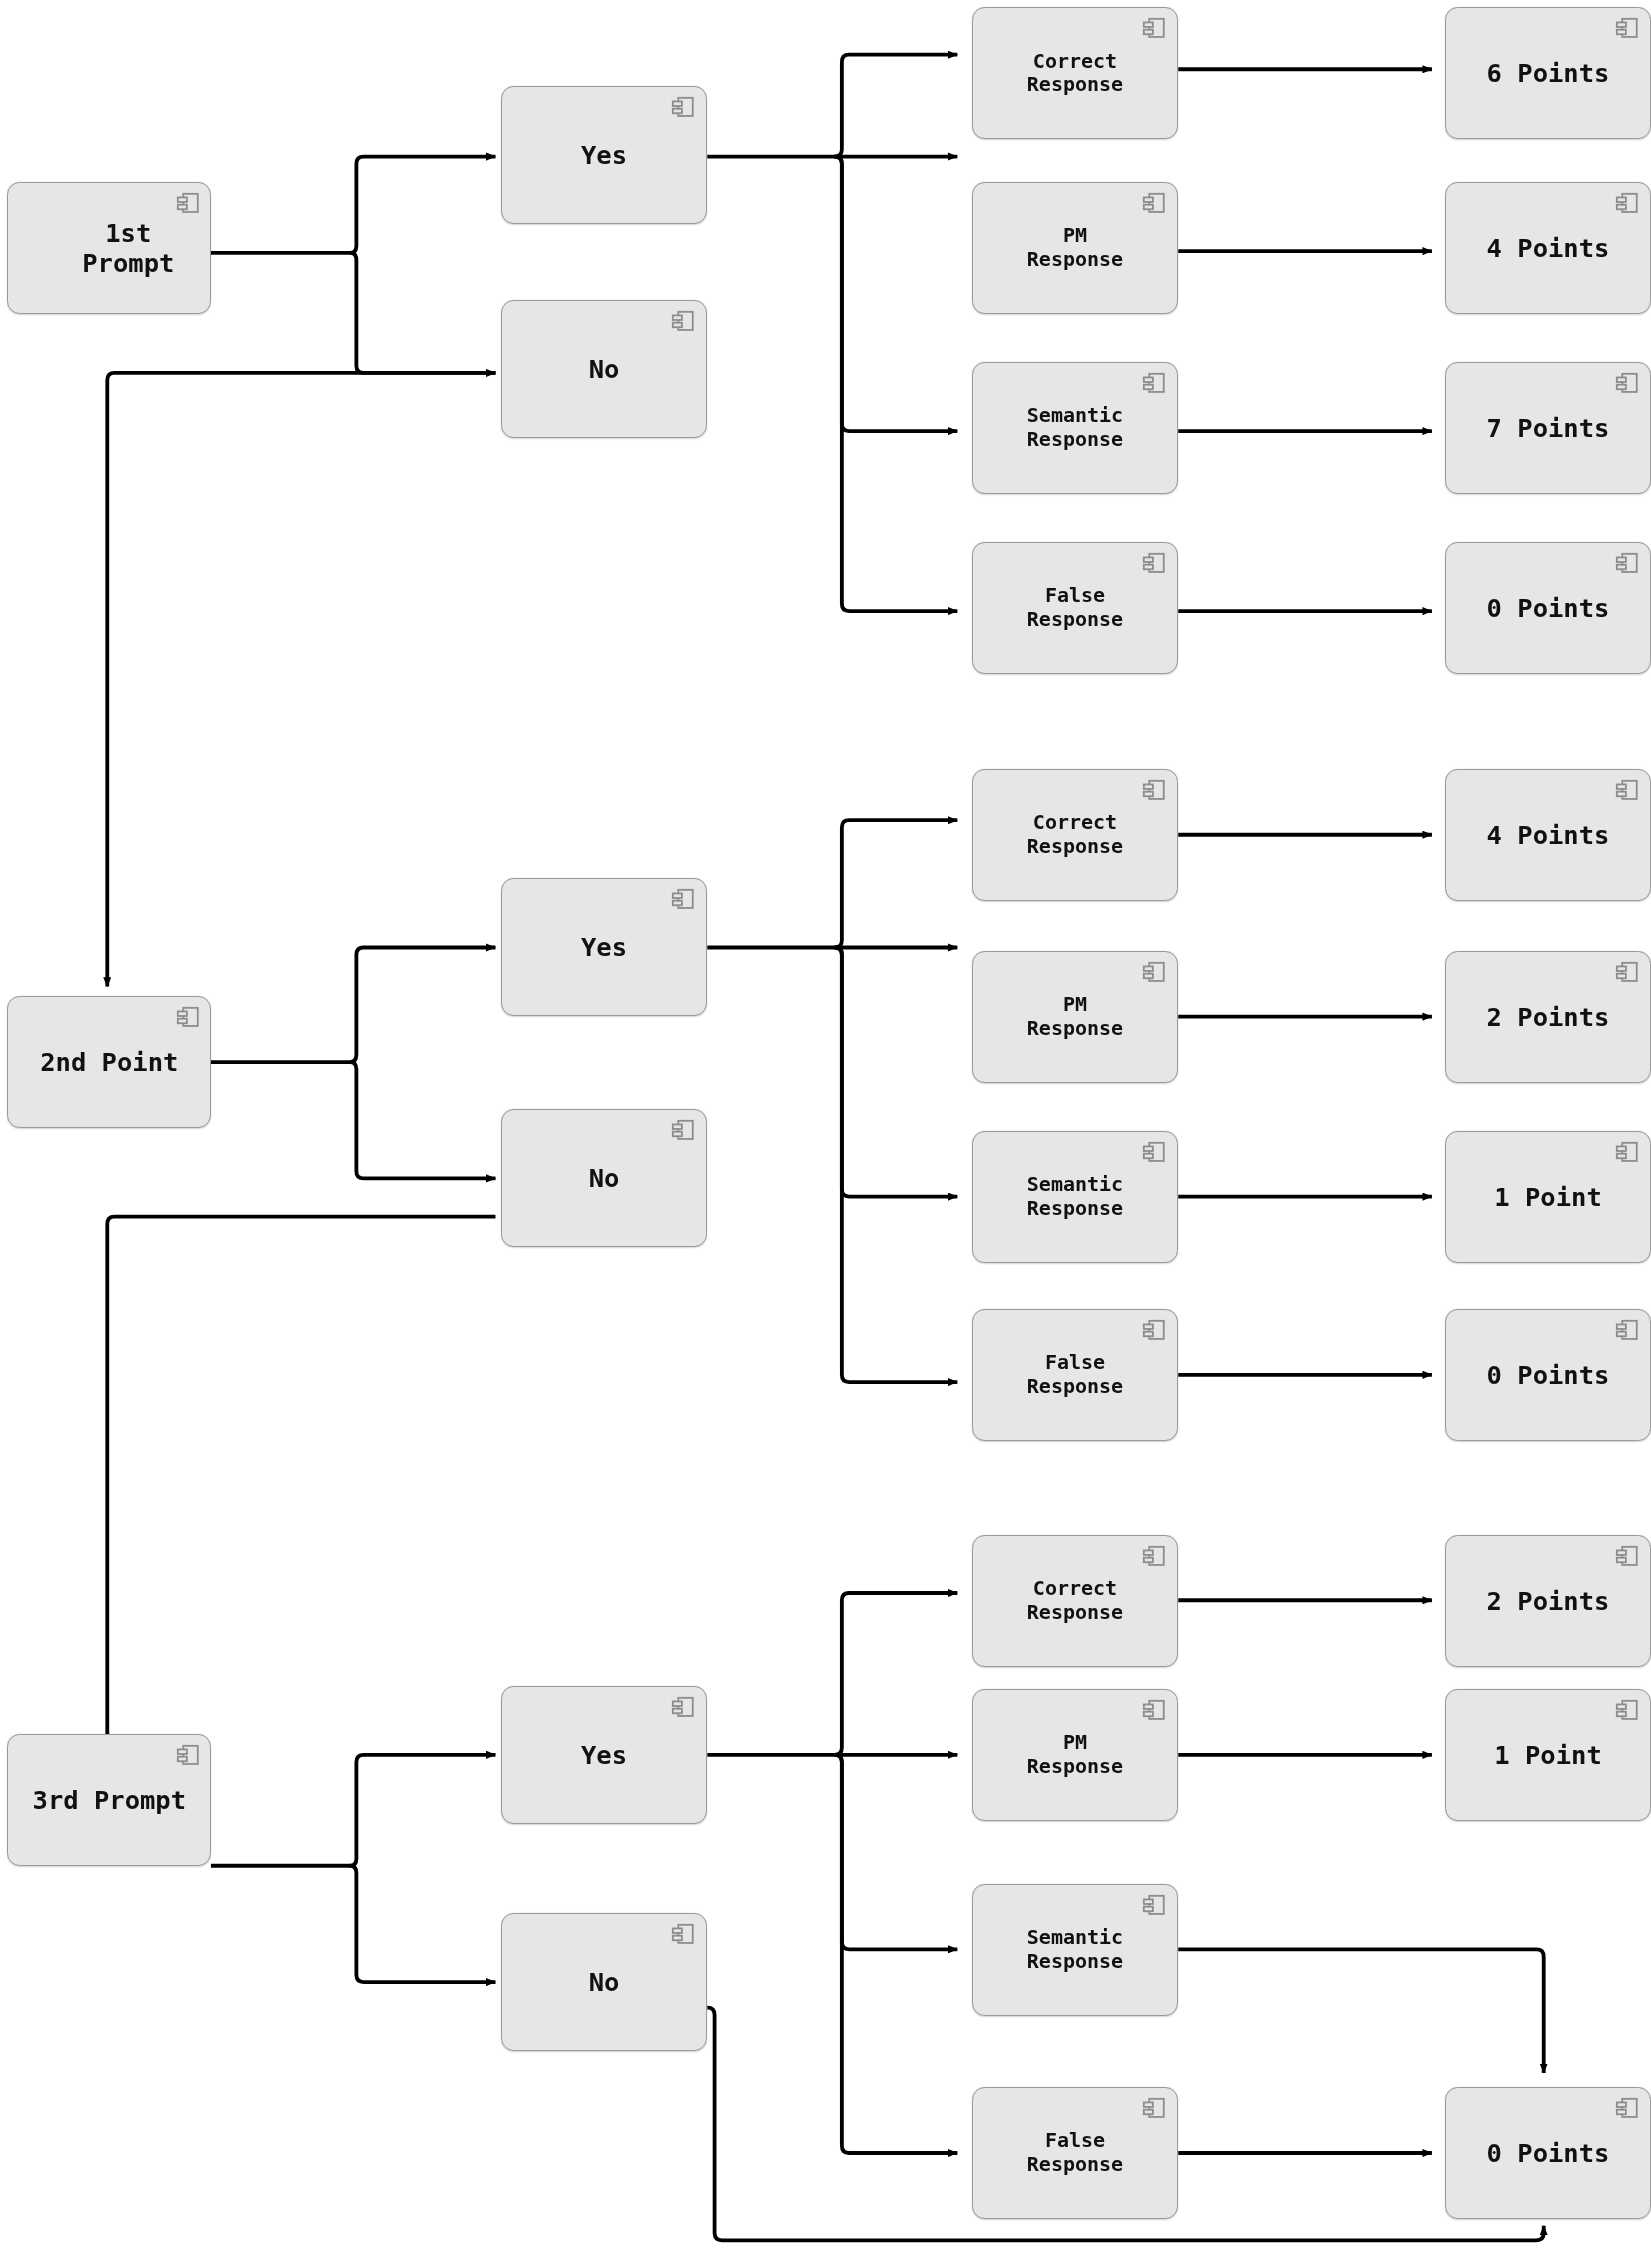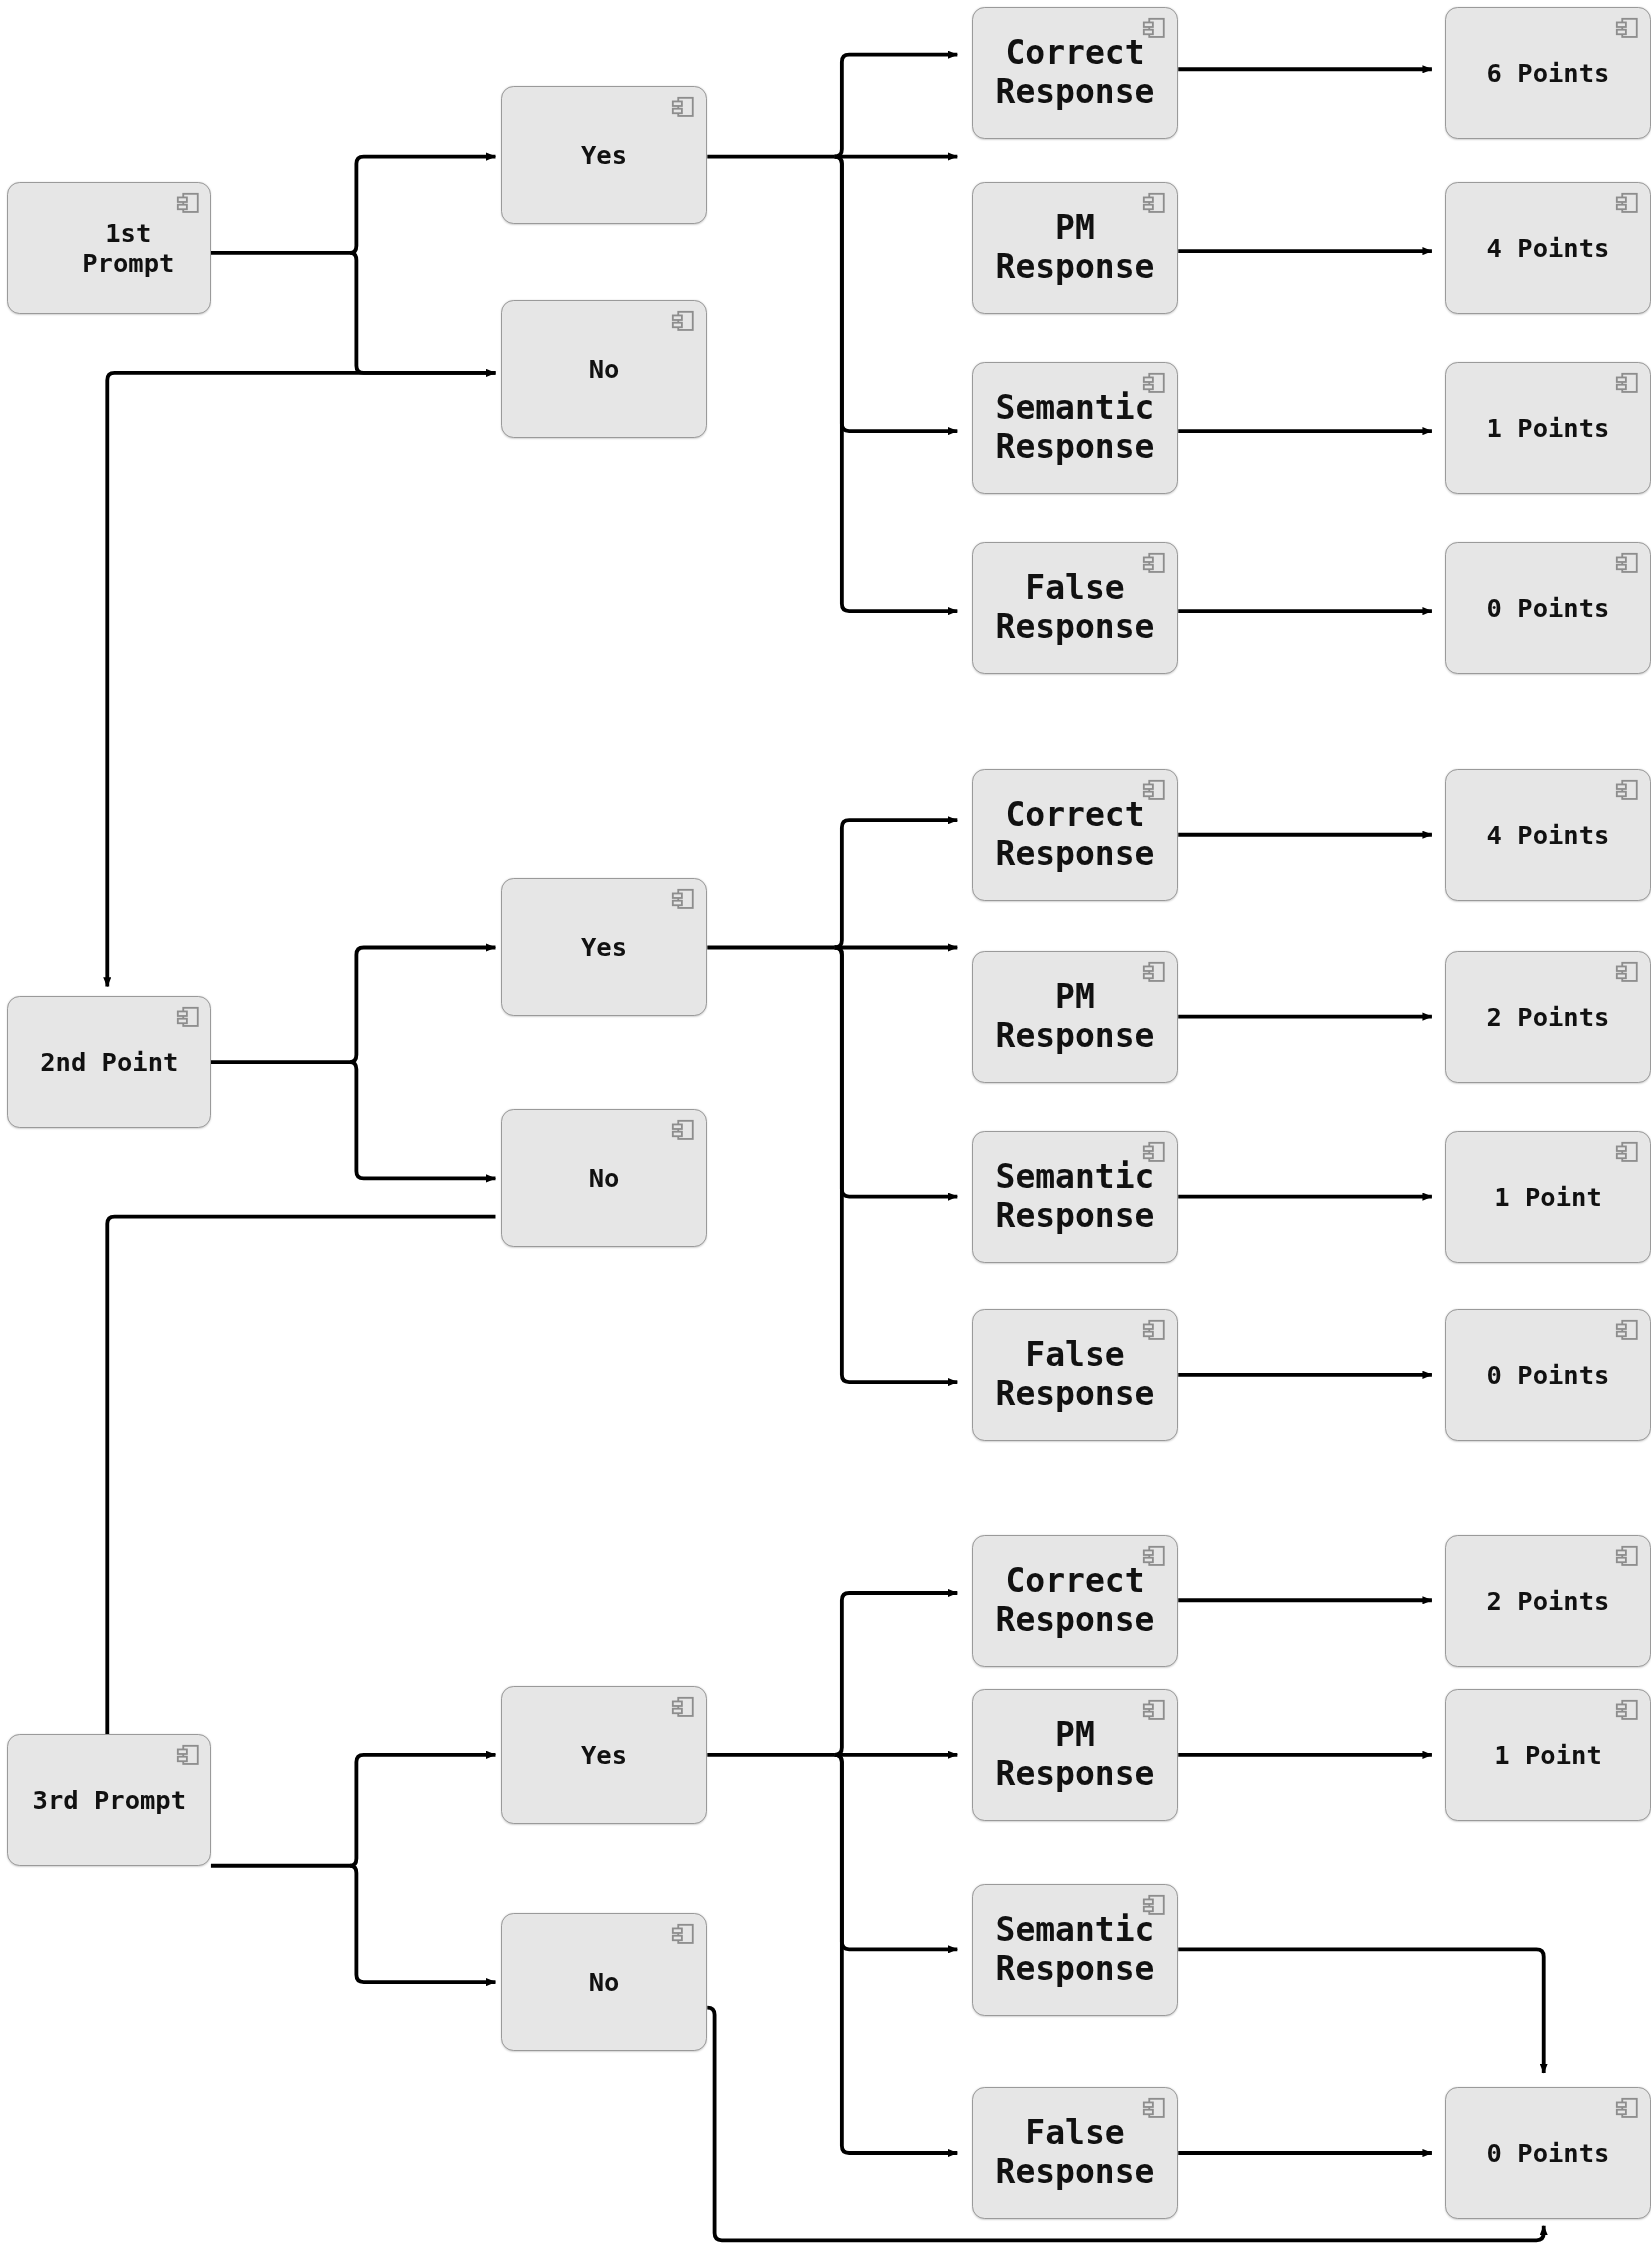--- a/index.html
+++ b/index.html
@@ -30,21 +30,21 @@
     border: 1.8px solid #9a9a9a;
     border-radius: 12.7px;
     display: flex;
     align-items: center;
     justify-content: center;
     box-shadow: 0 0.9px 1.8px rgba(0,0,0,0.18);
   }
   .node .label {
     font-family: "DejaVu Sans Mono", "Liberation Mono", monospace;
     font-weight: bold;
-    font-size: 33px;
+    font-size: 20px;
     line-height: 1.18;
     color: #111111;
     text-align: center;
     letter-spacing: 0px;
     white-space: pre-line;
     padding: 0 7.3px;
   }
   .node.prompt .label,
   .node.points .label,
   .node.yesno .label {
@@ -254,21 +254,21 @@
           <rect x="2" y="14" width="10" height="5" fill="#e6e6e6" stroke="#8d8d8d" stroke-width="2"></rect>
         </svg></span>
     <span class="label">4 Points</span>
   </div>
   <div class="node points" style="left:1445px; top:362px; width:206px; height:132px;">
     <span class="comp-icon"><svg viewBox="0 0 26 24" xmlns="http://www.w3.org/2000/svg">
           <rect x="8" y="2" width="16" height="20" fill="none" stroke="#8d8d8d" stroke-width="2"></rect>
           <rect x="2" y="6" width="10" height="5" fill="#e6e6e6" stroke="#8d8d8d" stroke-width="2"></rect>
           <rect x="2" y="14" width="10" height="5" fill="#e6e6e6" stroke="#8d8d8d" stroke-width="2"></rect>
         </svg></span>
-    <span class="label">1 Points</span>
+    <span class="label">7 Points</span>
   </div>
   <div class="node points" style="left:1445px; top:542px; width:206px; height:132px;">
     <span class="comp-icon"><svg viewBox="0 0 26 24" xmlns="http://www.w3.org/2000/svg">
           <rect x="8" y="2" width="16" height="20" fill="none" stroke="#8d8d8d" stroke-width="2"></rect>
           <rect x="2" y="6" width="10" height="5" fill="#e6e6e6" stroke="#8d8d8d" stroke-width="2"></rect>
           <rect x="2" y="14" width="10" height="5" fill="#e6e6e6" stroke="#8d8d8d" stroke-width="2"></rect>
         </svg></span>
     <span class="label">0 Points</span>
   </div>
 

